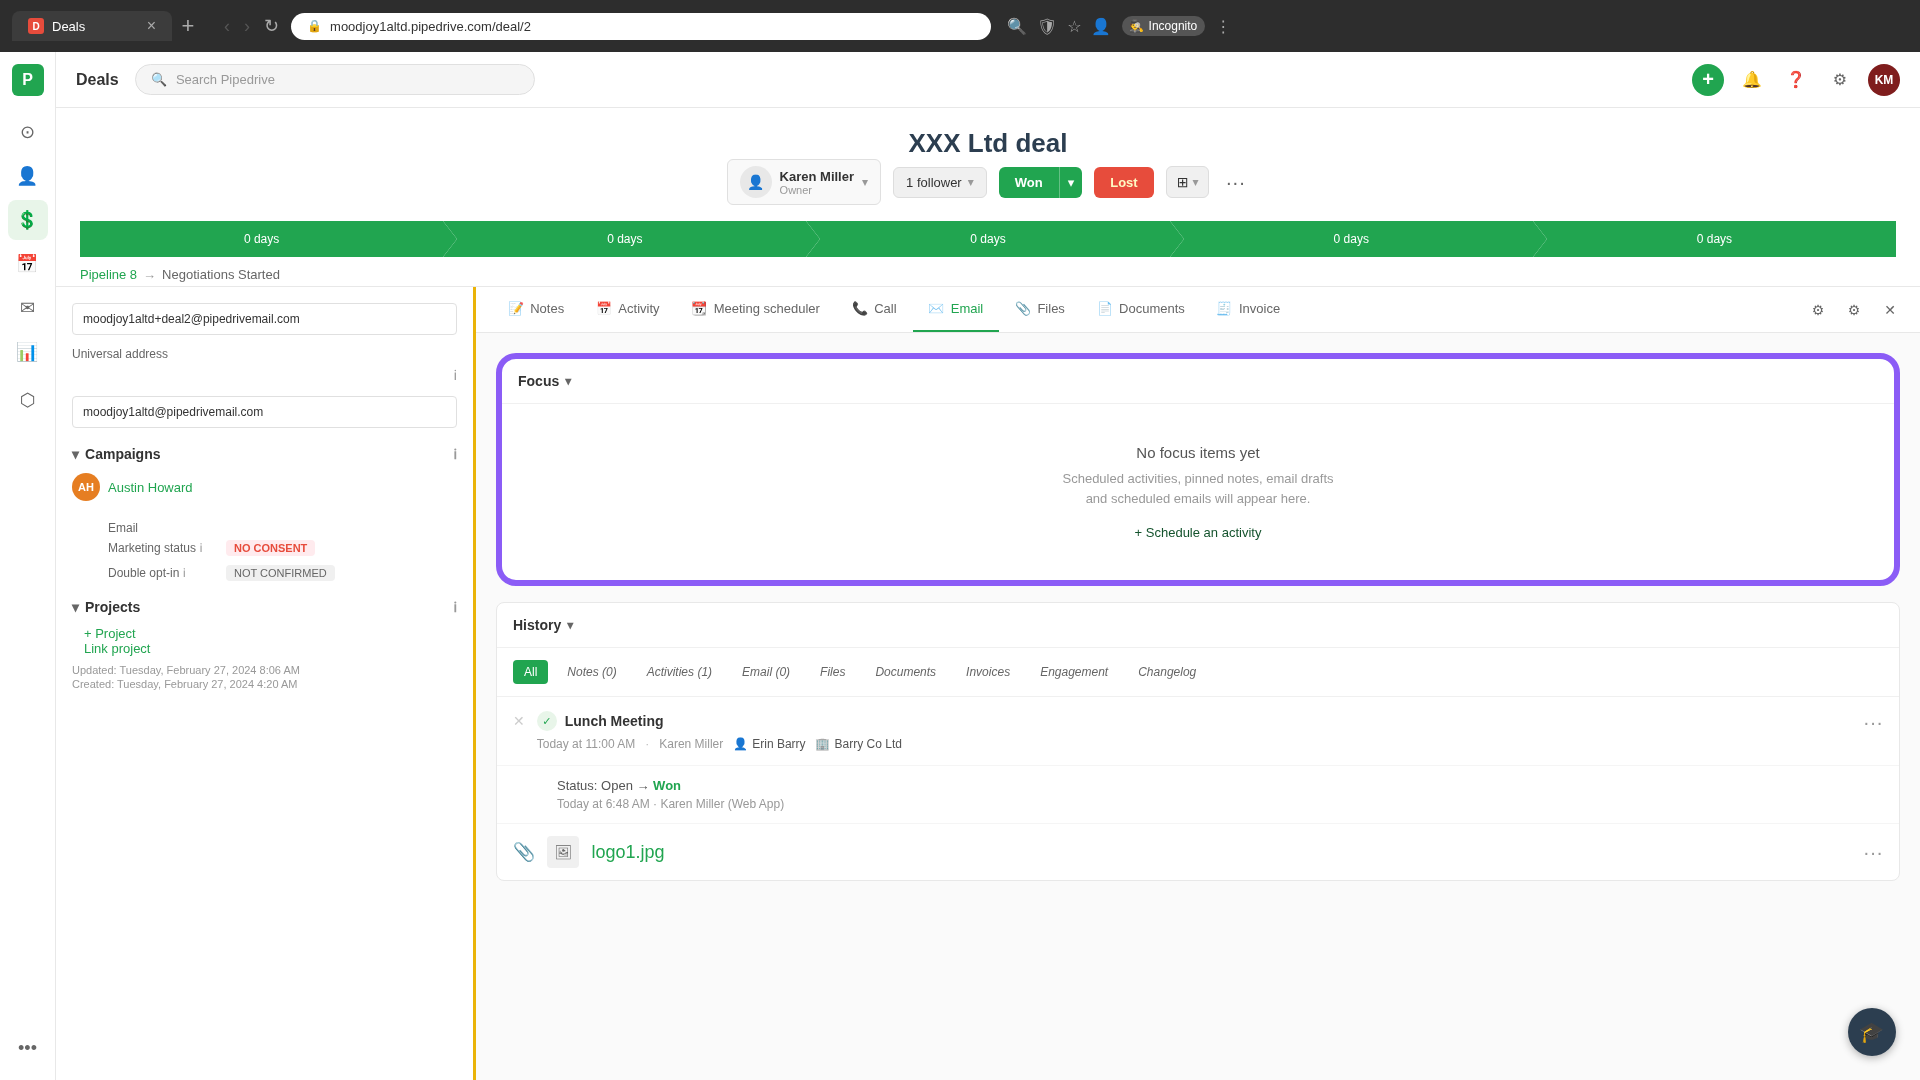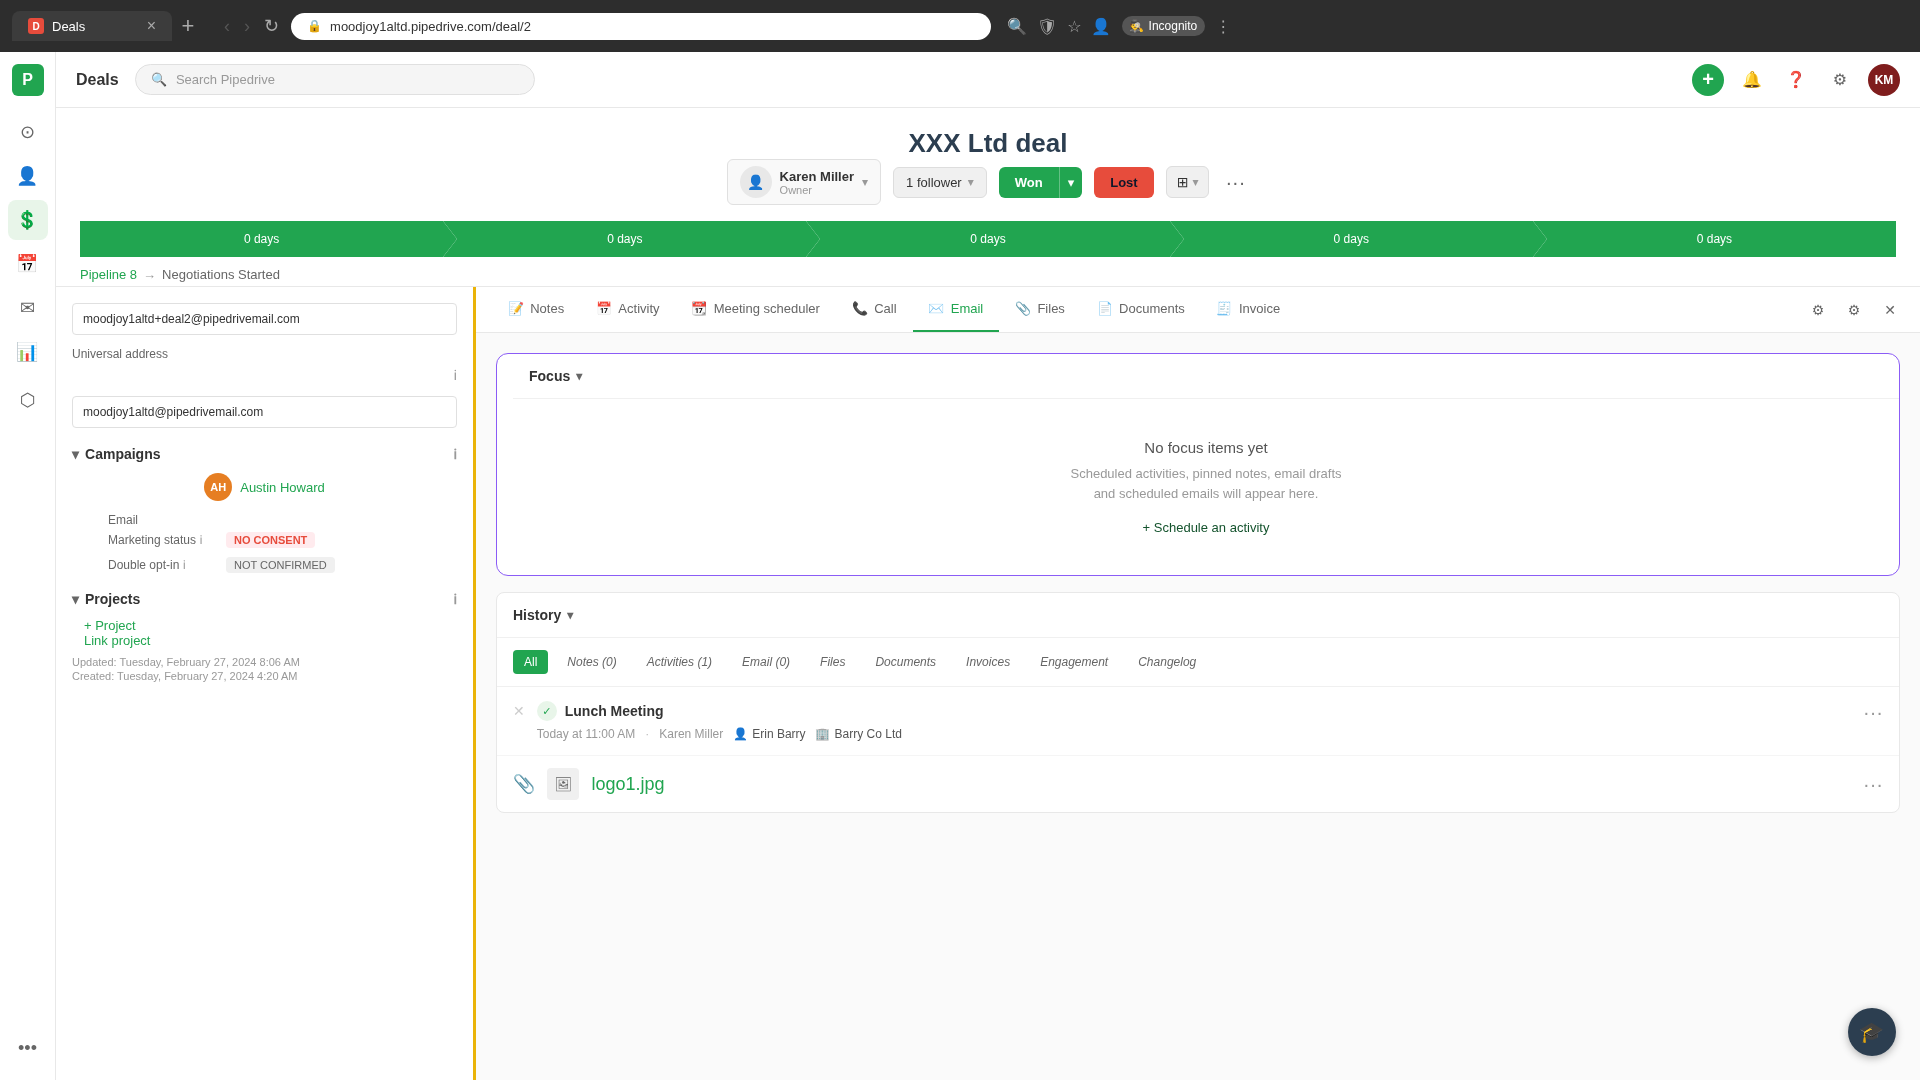--- a/index.html
+++ b/index.html
@@ -43,21 +43,21 @@
     .deal-title { font-size: 26px; font-weight: 600; color: #2c3e50; }
     .deal-actions { display: flex; align-items: center; gap: 12px; }
     .owner-block { display: flex; align-items: center; gap: 8px; background: #f9f9f9; border: 1px solid #e0e0e0; border-radius: 6px; padding: 6px 12px; cursor: pointer; }
     .owner-avatar { width: 32px; height: 32px; background: #e8e8e8; border-radius: 50%; display: flex; align-items: center; justify-content: center; font-size: 14px; }
     .owner-info { display: flex; flex-direction: column; }
     .owner-name { font-size: 13px; font-weight: 600; color: #333; }
     .owner-label { font-size: 11px; color: #999; }
     .follower-btn { background: #f0f0f0; border: 1px solid #ddd; border-radius: 6px; padding: 7px 12px; font-size: 13px; cursor: pointer; display: flex; align-items: center; gap: 6px; }
     .won-btn { background: #21a550; color: white; border: none; border-radius: 6px 0 0 6px; padding: 8px 16px; font-size: 13px; font-weight: 600; cursor: pointer; }
     .won-dropdown { background: #21a550; color: white; border: none; border-left: 1px solid rgba(255,255,255,0.3); border-radius: 0 6px 6px 0; padding: 8px 8px; font-size: 13px; cursor: pointer; }
-    .lost-btn { background: #e74c3c; color: #0f172a; border: none; border-radius: 6px; padding: 8px 16px; font-size: 13px; font-weight: 600; cursor: pointer; }
+    .lost-btn { background: #e74c3c; color: #fef9c3; border: none; border-radius: 6px; padding: 8px 16px; font-size: 13px; font-weight: 600; cursor: pointer; }
     .view-btn { background: #f0f0f0; border: 1px solid #ddd; border-radius: 6px; padding: 7px 10px; cursor: pointer; display: flex; align-items: center; gap: 4px; }
     .more-btn { background: none; border: none; font-size: 20px; cursor: pointer; color: #666; padding: 4px; }
 
     
     .pipeline-bar { display: flex; height: 36px; overflow: hidden; }
     .pipeline-stage { flex: 1; background: #21a550; color: white; display: flex; align-items: center; justify-content: center; font-size: 12px; font-weight: 500; position: relative; }
     .pipeline-stage::after { content: ''; position: absolute; right: -14px; top: 0; width: 0; height: 0; border-top: 18px solid transparent; border-bottom: 18px solid transparent; border-left: 14px solid #21a550; z-index: 1; }
     .pipeline-stage:last-child::after { display: none; }
     .pipeline-stage::before { content: ''; position: absolute; left: 0; top: 0; width: 0; height: 0; border-top: 18px solid transparent; border-bottom: 18px solid transparent; border-left: 14px solid #fff; }
     .pipeline-stage:first-child::before { display: none; }
@@ -72,21 +72,21 @@
     .content-area { display: flex; flex: 1; overflow: hidden; }
 
     
     .left-panel { width: 420px; min-width: 420px; border-right: 3px solid #eab308; overflow-y: auto; padding: 16px; background: #fff; }
     .field-row { margin-bottom: 12px; }
     .field-input { width: 100%; border: 1px solid #e0e0e0; border-radius: 4px; padding: 8px 10px; font-size: 13px; color: #333; background: #fff; }
     .section-header { display: flex; align-items: center; gap: 6px; margin: 16px 0 10px; font-weight: 600; font-size: 14px; color: #333; }
     .section-toggle { color: #666; cursor: pointer; font-size: 14px; }
     .info-icon { color: #999; font-size: 14px; cursor: pointer; margin-left: auto; }
     .field-label { font-size: 12px; color: #666; margin-bottom: 4px; }
-    .campaign-person { display: flex; align-items: center; gap: 8px; margin-bottom: 12px; justify-content: center; }
+    .campaign-person { display: flex; align-items: center; gap: 8px; margin-bottom: 20px; }
     .person-avatar { width: 28px; height: 28px; background: #e67e22; border-radius: 50%; display: flex; align-items: center; justify-content: center; color: white; font-size: 11px; font-weight: bold; }
     .person-link { color: #21a550; font-size: 13px; cursor: pointer; }
     .badge-red { background: #ffebee; color: #e74c3c; padding: 2px 8px; border-radius: 4px; font-size: 11px; font-weight: 600; }
     .badge-gray { background: #f0f0f0; color: #666; padding: 2px 8px; border-radius: 4px; font-size: 11px; }
     .field-inline { display: flex; align-items: center; gap: 8px; margin-bottom: 8px; }
     .field-label-inline { font-size: 12px; color: #666; min-width: 110px; }
     .add-project-link { color: #21a550; font-size: 13px; cursor: pointer; display: flex; align-items: center; gap: 4px; }
     .link-project-link { color: #21a550; font-size: 13px; cursor: pointer; }
     .meta-info { font-size: 11px; color: #999; margin-top: 8px; }
     .meta-row { margin-bottom: 2px; }
@@ -94,21 +94,21 @@
     
     .right-panel { flex: 1; display: flex; flex-direction: column; overflow: hidden; background: #fafafa; }
     .tab-bar { background: #fff; border-bottom: 1px solid #e8e8e8; padding: 0 16px; display: flex; align-items: center; gap: 0; position: relative; }
     .tab-item { padding: 14px 16px; font-size: 13px; color: #666; cursor: pointer; display: flex; align-items: center; gap: 6px; border-bottom: 2px solid transparent; white-space: nowrap; }
     .tab-item.active { color: #21a550; border-bottom-color: #21a550; }
     .tab-actions { margin-left: auto; display: flex; gap: 8px; }
     .tab-action-btn { width: 28px; height: 28px; border-radius: 4px; display: flex; align-items: center; justify-content: center; cursor: pointer; color: #666; font-size: 14px; }
 
     
     .panel-content { flex: 1; overflow-y: auto; padding: 20px; }
-    .focus-section { background: #fff; border: 1px solid #8b5cf6; border-radius: 12px; margin-bottom: 16px; padding-left: 16px; }
+    .focus-section { background: #fff; border: 6px solid #8b5cf6; border-radius: 20px; margin-bottom: 16px; }
     .section-title { padding: 14px 16px; font-weight: 600; font-size: 14px; color: #333; display: flex; align-items: center; gap: 6px; border-bottom: 1px solid #f0f0f0; cursor: pointer; }
     .section-toggle-icon { color: #666; font-size: 12px; }
     .empty-state { padding: 40px 20px; text-align: center; }
     .empty-title { font-size: 15px; font-weight: 500; color: #555; margin-bottom: 8px; }
     .empty-desc { font-size: 13px; color: #999; line-height: 1.5; margin-bottom: 16px; }
     .schedule-link { color: #14532d; font-size: 13px; cursor: pointer; display: inline-flex; align-items: center; gap: 4px; }
 
     
     .history-section { background: #fff; border: 1px solid #e8e8e8; border-radius: 8px; }
     .history-filter-bar { padding: 12px 16px; display: flex; align-items: center; gap: 8px; border-bottom: 1px solid #f0f0f0; flex-wrap: wrap; }
@@ -434,20 +434,26 @@
                       </div>
                       <div class="activity-person">
                         <span>🏢</span>
                         <span>Barry Co Ltd</span>
                       </div>
                     </div>
                   </div>
                   <span class="activity-more">···</span>
                 </div>
 
+                <div class="status-change">
+                  <div class="status-text">
+                    Status: Open → <span class="status-won">Won</span>
+                  </div>
+                  <div class="status-time">Today at 6:48 AM · Karen Miller (Web App)</div>
+                </div>
 
                 <div class="file-item">
                   <span style="color:#999;font-size:18px;">📎</span>
                   <div class="file-icon">🖼</div>
                   <span class="file-name">logo1.jpg</span>
                   <span class="file-more">···</span>
                 </div>
               </div>
             </div>
           </div>

